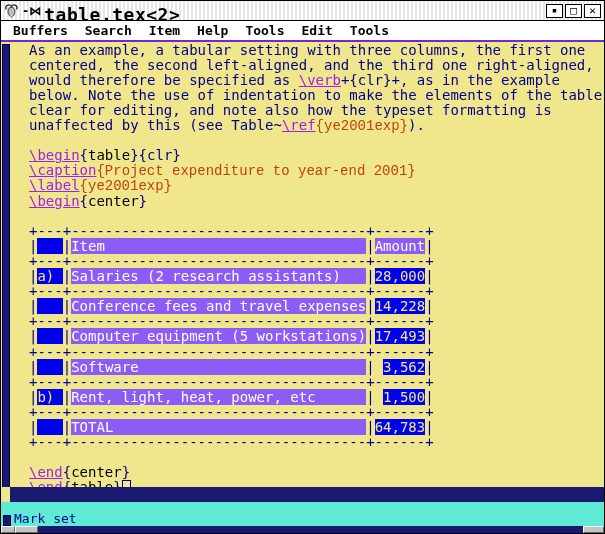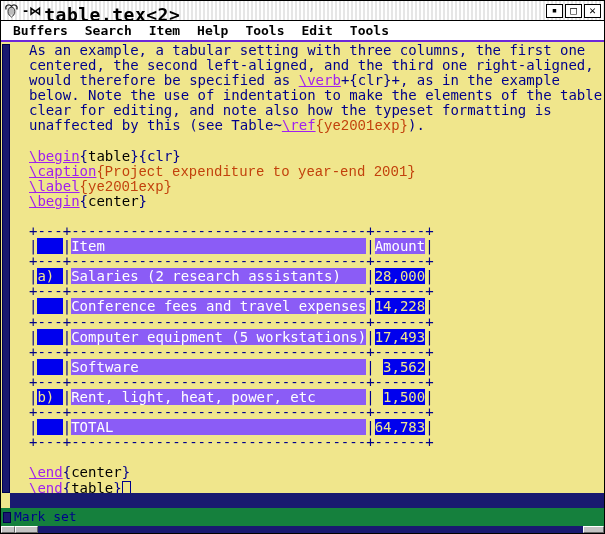--- a/index.html
+++ b/index.html
@@ -38,21 +38,21 @@
   .seg-s{color:#c2410c;font-family:Liberation Mono, monospace;}
   .seg-cw{color:#FFFFFF;background:#8b5cf6;}
   .seg-cy{color:#F0E68C;background:#0000EE;}
   .cursor{display:inline-block;width:7px;height:11px;border:1px solid #00008B;
           vertical-align:-1px;}
   
   .modeline{height:15px;background:#F0E68C;}
   .modeline-bar{margin-left:9px;height:15px;background:#191970;color:#F0E68C;
                 font-size:13px;line-height:15px;white-space:pre;overflow:hidden;}
   
-  .minibuffer{height:18px;background:#15803d;display:flex;align-items:center;}
+  .minibuffer{height:24px;background:#5eead4;display:flex;align-items:flex-end;}
   .mini-thumb{width:8px;height:11px;background:#191970;border:1px solid #000050;
               box-sizing:border-box;margin-left:2px;flex:0 0 auto;}
   .mini-msg{margin-left:3px;font-size:13px;line-height:14px;color:#00008B;white-space:pre;}
   
   .hscroll{flex:1;min-height:7px;background:#191970;display:flex;}
   .hs-corner{width:14px;background:#c4c4c4;border:1px solid;border-color:#fff #666 #666 #fff;
              box-sizing:border-box;}
   .hs-thumb{width:23px;background:#c4c4c4;border:1px solid;border-color:#fff #666 #666 #fff;
             box-sizing:border-box;}
   .hs-track{flex:1;}

